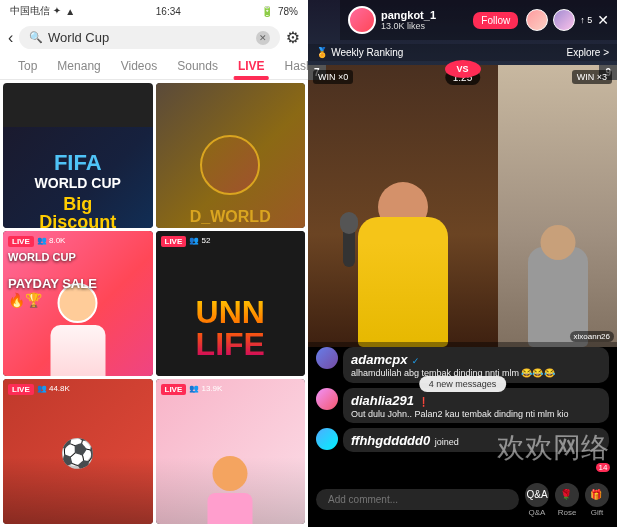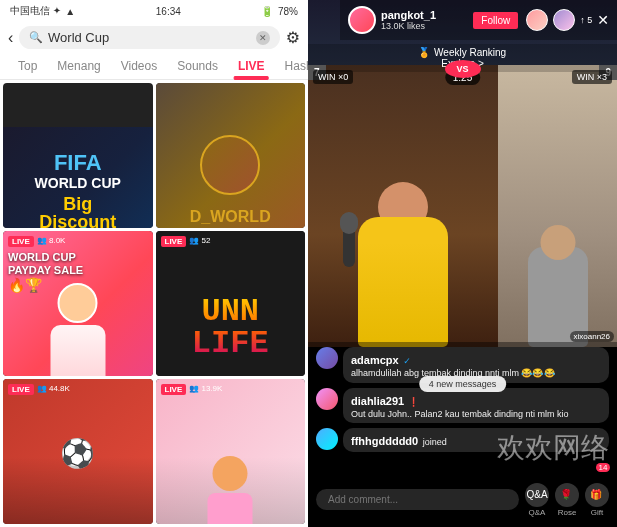--- a/index.html
+++ b/index.html
@@ -139,21 +139,20 @@
       margin-top: 44px;
     }
     .thumb-dworld {
       background: linear-gradient(135deg, #5a4a3a 0%, #8b6914 50%, #a0522d 100%);
     }
     .thumb-payday {
       background: linear-gradient(135deg, #ff6b9d 0%, #ff4757 50%, #e84393 100%);
     }
     .thumb-unn {
       background: #1a1a1a;
-      font-family: Liberation Mono, monospace;
     }
     .thumb-red {
       background: linear-gradient(135deg, #c0392b 0%, #e74c3c 100%);
     }
     .thumb-girl {
       background: linear-gradient(135deg, #f8b4c8 0%, #fce4ec 100%);
     }
 
     .item-title {
       position: absolute;
@@ -240,21 +239,21 @@
       border: 2px solid #fff;
       flex-shrink: 0;
     }
     .streamer-info { margin-left: 5px; flex: 1; }
     .streamer-name { font-size: 11px; color: #fff; font-weight: 600; }
     .streamer-likes { font-size: 9px; color: #ddd; }
     .follow-btn {
       background: #fe2c55;
       color: #fff;
       border: none;
-      border-radius: 2px;
+      border-radius: 7px;
       padding: 3px 8px;
       font-size: 10px;
       cursor: pointer;
     }
     .top-right-icons {
       display: flex;
       align-items: center;
       gap: 5px;
       margin-left: 8px;
     }
@@ -280,21 +279,20 @@
       position: absolute;
       top: 44px;
       left: 0;
       right: 0;
       display: flex;
       justify-content: space-between;
       align-items: center;
       padding: 3px 8px;
       background: rgba(0,0,0,0.2);
       z-index: 10;
-      flex-direction: column;
     }
     .ranking-text { font-size: 10px; color: #fff; }
     .explore-btn {
       font-size: 10px;
       color: #fff;
       display: flex;
       align-items: center;
       gap: 2px;
     }
 
@@ -437,23 +435,24 @@
       border-radius: 50%;
       flex-shrink: 0;
     }
     .comment-bubble {
       background: rgba(255,255,255,0.15);
       border-radius: 10px;
       padding: 3px 8px;
       flex: 1;
     }
     .comment-username {
-      font-size: 11px;
+      font-size: 13px;
       font-weight: 700;
       color: #fff;
+      font-style: italic;
     }
     .comment-text {
       font-size: 9px;
       color: #eee;
       line-height: 1.3;
     }
     .comment-verified { color: #1da1f2; font-size: 9px; }
 
     
     .new-messages-pill {
@@ -692,21 +691,21 @@
     <div class="grid-item">
       <div class="grid-item-inner">
         <div class="grid-item-bg thumb-payday">
 
           <div style="position:absolute;bottom:30px;left:50%;transform:translateX(-50%);display:flex;flex-direction:column;align-items:center;">
             <div style="width:40px;height:40px;background:#ffcc99;border-radius:50%;border:2px solid #fff;"></div>
             <div style="width:55px;height:70px;background:linear-gradient(180deg,#fff5f5,#ffcdd2);border-radius:10px;margin-top:2px;"></div>
           </div>
           <div style="position:absolute;top:20px;left:5px;right:5px;text-align:left;">
             <div style="font-size:11px;font-weight:900;color:#fff;text-shadow:0 1px 3px rgba(0,0,0,0.8);line-height:1.2;">WORLD CUP</div>
-            <div style="font-size:11px;font-weight:900;color:#fff;text-shadow:0 1px 3px rgba(0,0,0,0.8);line-height:1.2;">PAYDAY SALE</div>
+            <div style="font-size:13px;font-weight:900;color:#fff;text-shadow:0 1px 3px rgba(0,0,0,0.8);line-height:1.2;margin-top:12px;">PAYDAY SALE</div>
             <div style="font-size:14px;">🔥🏆</div>
           </div>
         </div>
         <div class="live-badge">LIVE</div>
         <div class="viewer-count">
           <span>👥</span>
           <span>8.0K</span>
         </div>
 
       </div>

